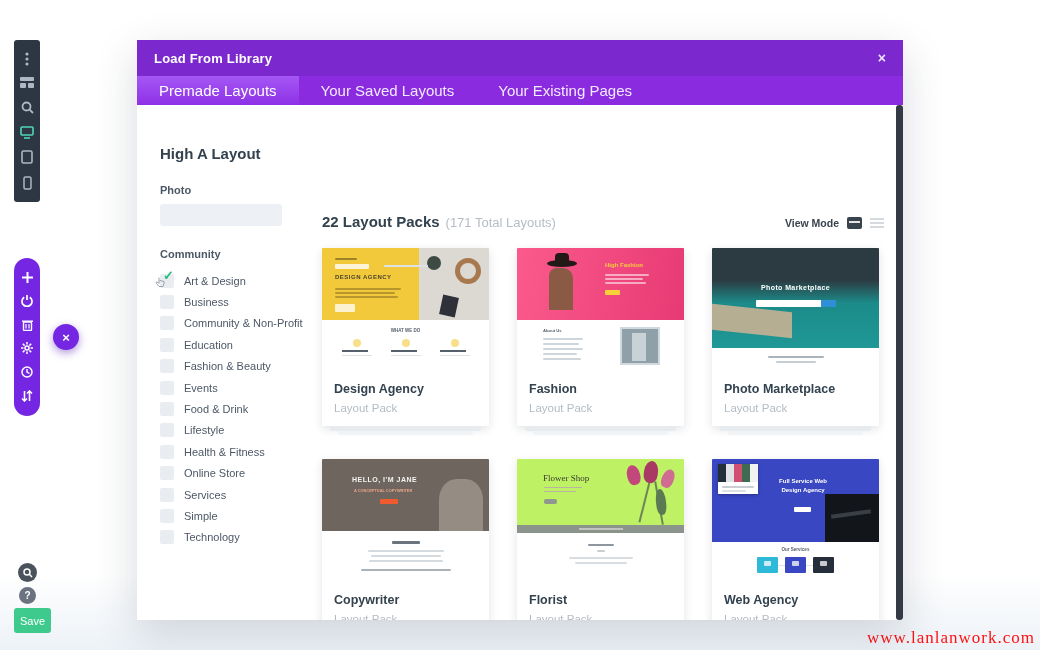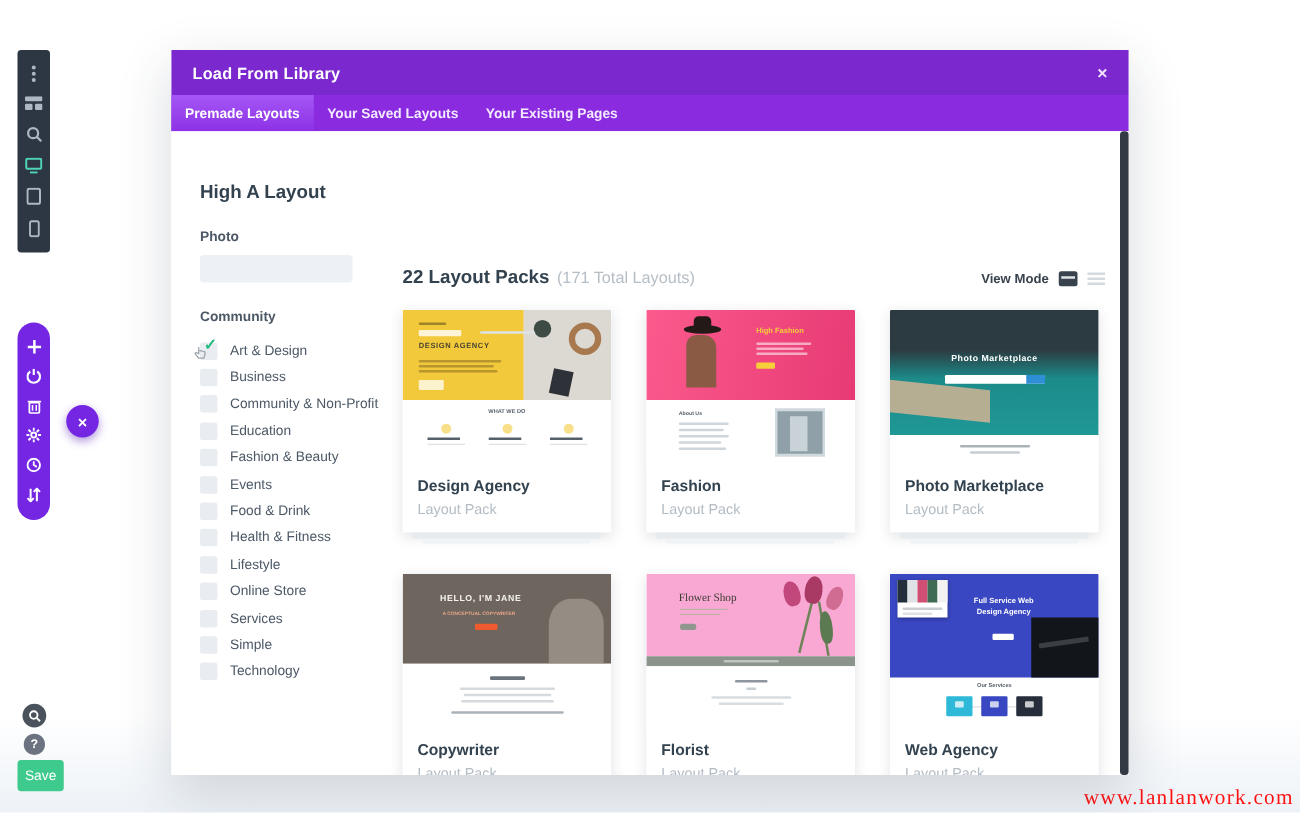--- a/index.html
+++ b/index.html
@@ -57,22 +57,22 @@
     overflow:hidden; z-index:3;
   }
   .modal-header {
     height:36px; background:#7b28cf; display:flex; align-items:center;
     padding:0 17px; color:#fff;
   }
   .modal-title { font-size:13px; font-weight:bold; letter-spacing:.2px; }
   .modal-close { margin-left:auto; font-size:14px; font-weight:bold; color:#f0e4ff; cursor:pointer; }
   .modal-tabs { height:29px; background:#8a2be0; display:flex; }
   .tab {
-    display:flex; align-items:center; padding:0 11px; color:#f3eaff;
-    font-size:11px; font-weight:bold; cursor:pointer;
+    display:flex; align-items:center; padding:0 22px; color:#f3eaff;
+    font-size:15px; font-weight:normal; cursor:pointer;
   }
   .tab.active { background:linear-gradient(180deg,#a557f5,#8d31e6); color:#fff; }
   .modal-body { position:absolute; top:65px; left:0; right:0; bottom:0; background:#fff; }
   .modal-scrollbar {
     position:absolute; right:0; top:65px; bottom:0; width:7px;
     background:#333a44; border-radius:3px;
   }
 
   
   .sidebar { position:absolute; left:23px; top:40px; width:150px; }
@@ -165,21 +165,21 @@
 
   
   .t-copy .hero { height:72px; background:#6e655e; position:relative; }
   .t-copy .person { position:absolute; right:6px; bottom:0; width:44px; height:52px; background:#958c84; border-radius:40% 40% 0 0; }
   .t-copy .cw-title { position:absolute; left:30px; top:17px; font-size:7px; font-weight:bold; color:#f5f3ef; letter-spacing:.5px; }
   .t-copy .cw-sub { position:absolute; left:32px; top:29px; font-size:6px; color:#e8a58a; transform:scale(.65); transform-origin:left; font-weight:bold; }
   .t-copy .cw-btn { position:absolute; left:58px; top:40px; width:18px; height:5px; background:#ef5b2e; border-radius:1px; }
   .t-copy .sect { height:53px; background:#fff; position:relative; }
 
   
-  .t-florist .hero { height:66px; background:#f9a8d4; position:relative; }
+  .t-florist .hero { height:66px; background:#bef264; position:relative; }
   .t-florist .fs-title { position:absolute; left:26px; top:14px; font-family:"Liberation Serif",serif; font-size:9px; color:#3c3c30; }
   .t-florist .fs-pill { position:absolute; left:27px; top:40px; width:13px; height:5px; background:#8f978e; border-radius:2px; }
   .t-florist .tulip { position:absolute; border-radius:50% 50% 40% 40%; }
   .t-florist .stem { position:absolute; width:2px; background:#6c8458; }
   .t-florist .band { height:8px; background:#8b948b; position:relative; }
   .t-florist .band::after { content:""; position:absolute; left:50%; top:3px; width:44px; height:2px; margin-left:-22px; background:rgba(255,255,255,.45); }
   .t-florist .sect { height:51px; background:#fff; position:relative; }
 
   
   .t-web .hero { height:83px; background:#3947c2; position:relative; }
@@ -363,25 +363,25 @@
         <li class="cat-item">
             <span class="cat-box"></span>
             <span class="cat-name">Events</span>
           </li>
         <li class="cat-item">
             <span class="cat-box"></span>
             <span class="cat-name">Food &amp; Drink</span>
           </li>
         <li class="cat-item">
             <span class="cat-box"></span>
+            <span class="cat-name">Lifestyle</span>
+          </li>
+        <li class="cat-item">
+            <span class="cat-box"></span>
             <span class="cat-name">Health &amp; Fitness</span>
-          </li>
-        <li class="cat-item">
-            <span class="cat-box"></span>
-            <span class="cat-name">Lifestyle</span>
           </li>
         <li class="cat-item">
             <span class="cat-box"></span>
             <span class="cat-name">Online Store</span>
           </li>
         <li class="cat-item">
             <span class="cat-box"></span>
             <span class="cat-name">Services</span>
           </li>
         <li class="cat-item">

